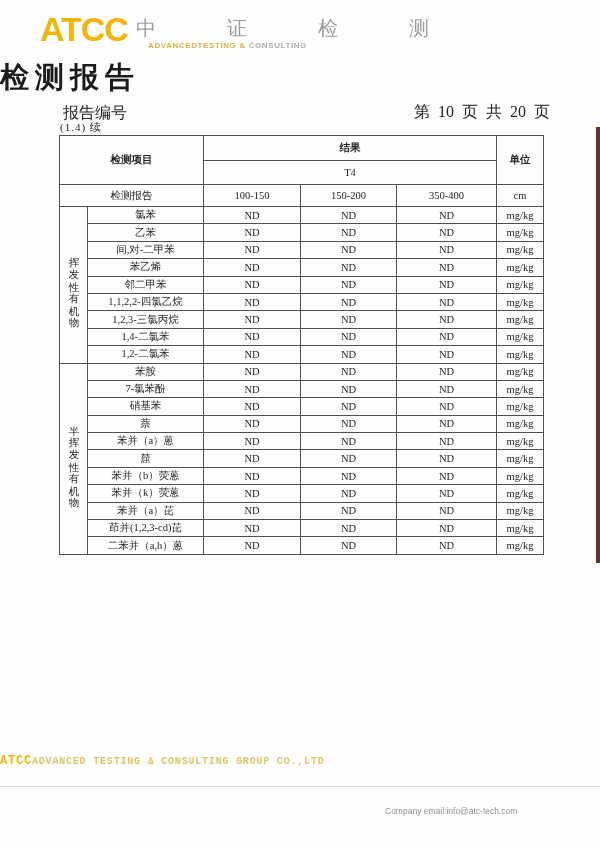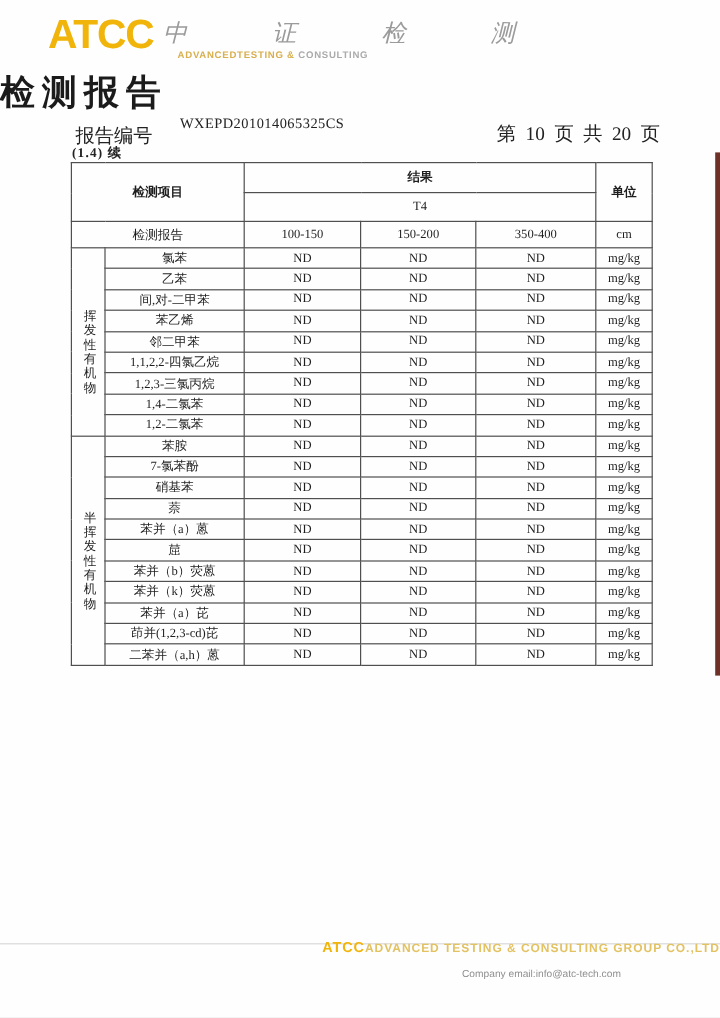--- a/index.html
+++ b/index.html
@@ -4,50 +4,50 @@
 <style>
   html,body { margin:0; padding:0; background:#e8e8e8; }
   .page {
     position:relative; width:600px; height:848px; margin:0 auto;
     background:#fefefe; overflow:hidden;
     font-family:"Liberation Serif", serif; color:#222;
   }
   
   .logo-row { position:absolute; left:40px; top:10px; white-space:nowrap; }
   .logo-brand { font-family:"Liberation Sans", sans-serif; font-size:34px; font-weight:bold; color:#f0b40a; letter-spacing:-1px; }
-  .logo-cn { font-size:20px; color:#9b9b9b; letter-spacing:33px; margin-left:8px; vertical-align:6px;font-style:italic; }
+  .logo-cn { font-size:20px; color:#9b9b9b; letter-spacing:33px; margin-left:8px; vertical-align:6px; }
   .logo-sub { position:absolute; left:148px; top:41px; font-family:"Liberation Sans", sans-serif; font-size:8px; font-weight:bold; letter-spacing:0.6px; white-space:nowrap; }
   .logo-sub .s1 { color:#d8af4e; }
   .logo-sub .s2 { color:#ababab; margin-left:3px; }
   
   .doc-title { position:absolute; left:0; top:58px; width:100%; text-align:left;
     font-size:29px; font-weight:bold; letter-spacing:6px; color:#1b1b1b; }
   
   .report-label { position:absolute; left:63px; top:103px; font-size:16px; }
   .report-no { position:absolute; left:150px; top:96px; font-size:12px; letter-spacing:0.4px; }
   .page-info { position:absolute; right:50px; top:102px; font-size:16px; white-space:pre; }
   
-  .section-label { position:absolute; left:60px; top:120px; font-size:11px; font-weight:bold; letter-spacing:1px; }
+  .section-label { position:absolute; left:60px; top:120px; font-size:11px; font-weight:normal; letter-spacing:1px; }
   
   table.results { position:absolute; left:59px; top:135px; width:484px;
     border-collapse:collapse; table-layout:fixed; }
   table.results td { border:1px solid #4f4f4f; text-align:center; vertical-align:middle;
     font-size:10.5px; padding:0; color:#1e1e1e; overflow:hidden; }
   tr.hdr1 { height:25px; } tr.hdr2 { height:24px; } tr.depth { height:22px; }
   tr.data-row { height:17.4px; }
   td.bold { font-weight:bold; font-size:11px;margin-top:44px; }
   td.group-cell { writing-mode:vertical-lr; text-orientation:upright; letter-spacing:12px;
     font-size:11px; padding:4px 0; }
   td.unit-cell { font-size:10px;margin-left:12px; }
   
   .accent-line { position:absolute; left:596px; top:127px; width:4px; height:436px; }
   
   .footer-divider { position:absolute; left:0; top:786px; width:600px; height:1px; background:#d9d9d9; }
-  .footer-line1 { position:absolute; left:0; top:782px; width:100%; text-align:right;
-    font-family:Liberation Sans, sans-serif; font-size:10px; font-weight:bold; letter-spacing:0.8px; white-space:nowrap; }
+  .footer-line1 { position:absolute; left:0; top:754px; width:100%; text-align:left;
+    font-family:Liberation Mono, monospace; font-size:10px; font-weight:bold; letter-spacing:0.8px; white-space:nowrap; }
   .footer-line1 .fb { color:#f0b40a; font-size:12px; }
   .footer-line1 .fr { color:#e3c262; }
   .footer-line2 { position:absolute; left:0; top:806px; width:100%; height:14px;
     font-family:"Liberation Sans", sans-serif; font-size:8.5px; color:#8f8f8f; }
   .footer-left { position:absolute; left:84px; top:0; white-space:nowrap; }
   .footer-email { position:absolute; left:385px; top:0; white-space:nowrap; }
 </style>
 </head>
 <body>
 
@@ -56,21 +56,20 @@
   <div class="logo-row">
     <span class="logo-brand">ATCC</span><span class="logo-cn">中 证 检 测</span>
   </div>
   <div class="logo-sub">
     <span class="s1">ADVANCEDTESTING &amp;</span><span class="s2">CONSULTING</span>
   </div>
 
   <div class="doc-title">检测报告</div>
 
   <div class="report-label">报告编号</div>
-  <div class="report-no">WXEPD201014065325CS</div>
   <div class="page-info">第  10  页  共  20  页</div>
 
   <div class="section-label">(1.4) 续</div>
 
   <table class="results">
     <colgroup>
       <col style="width:28px">
         <col style="width:116px">
         <col style="width:97px">
       <col style="width:96px">

